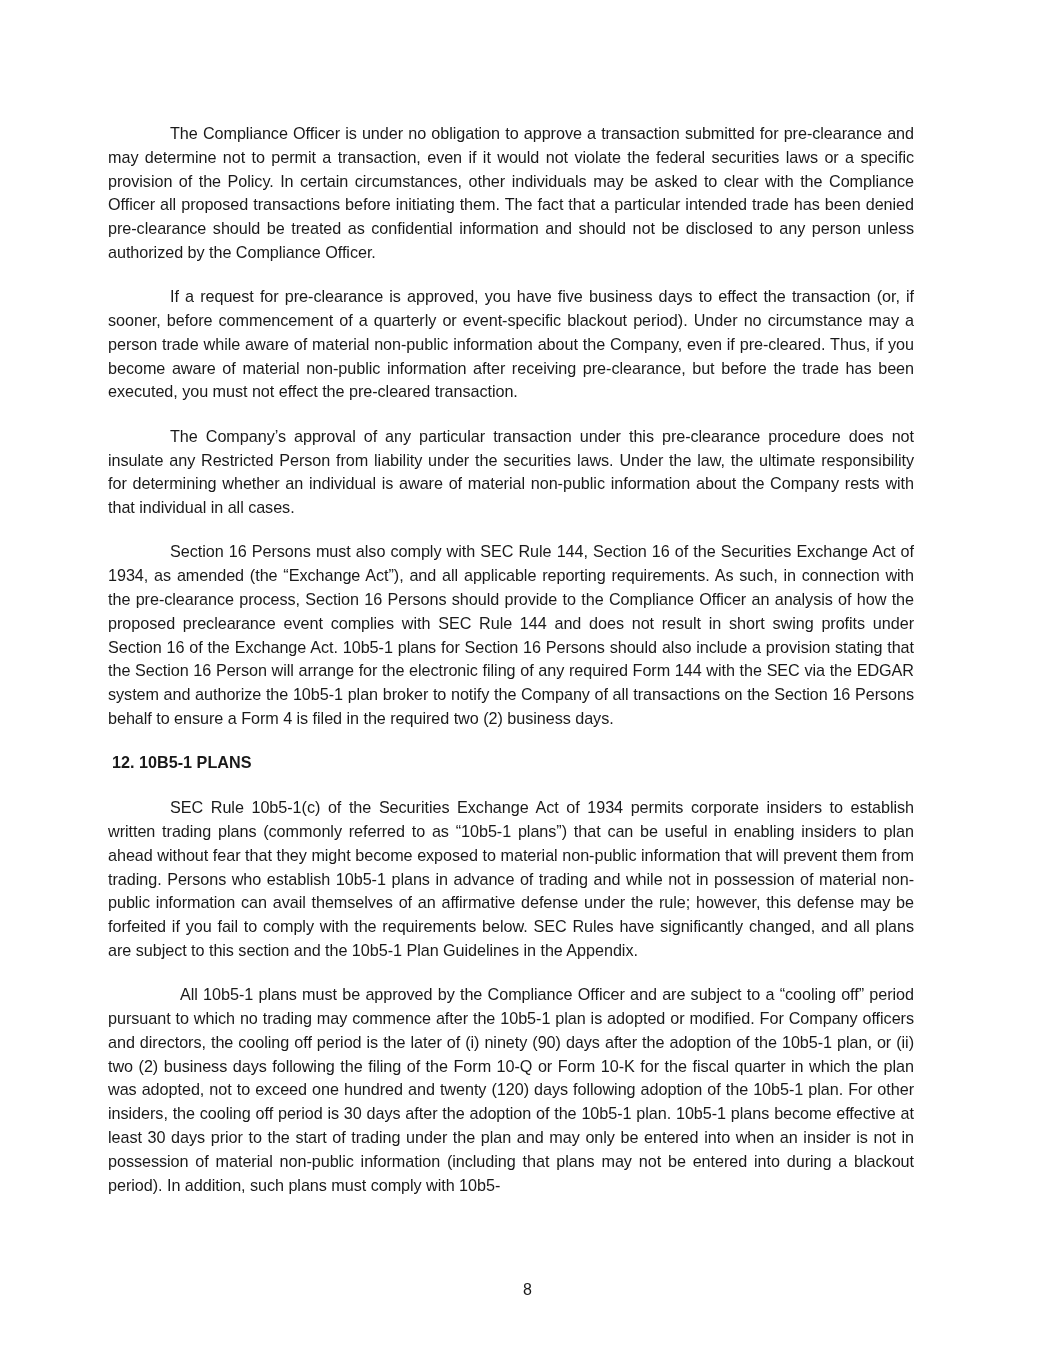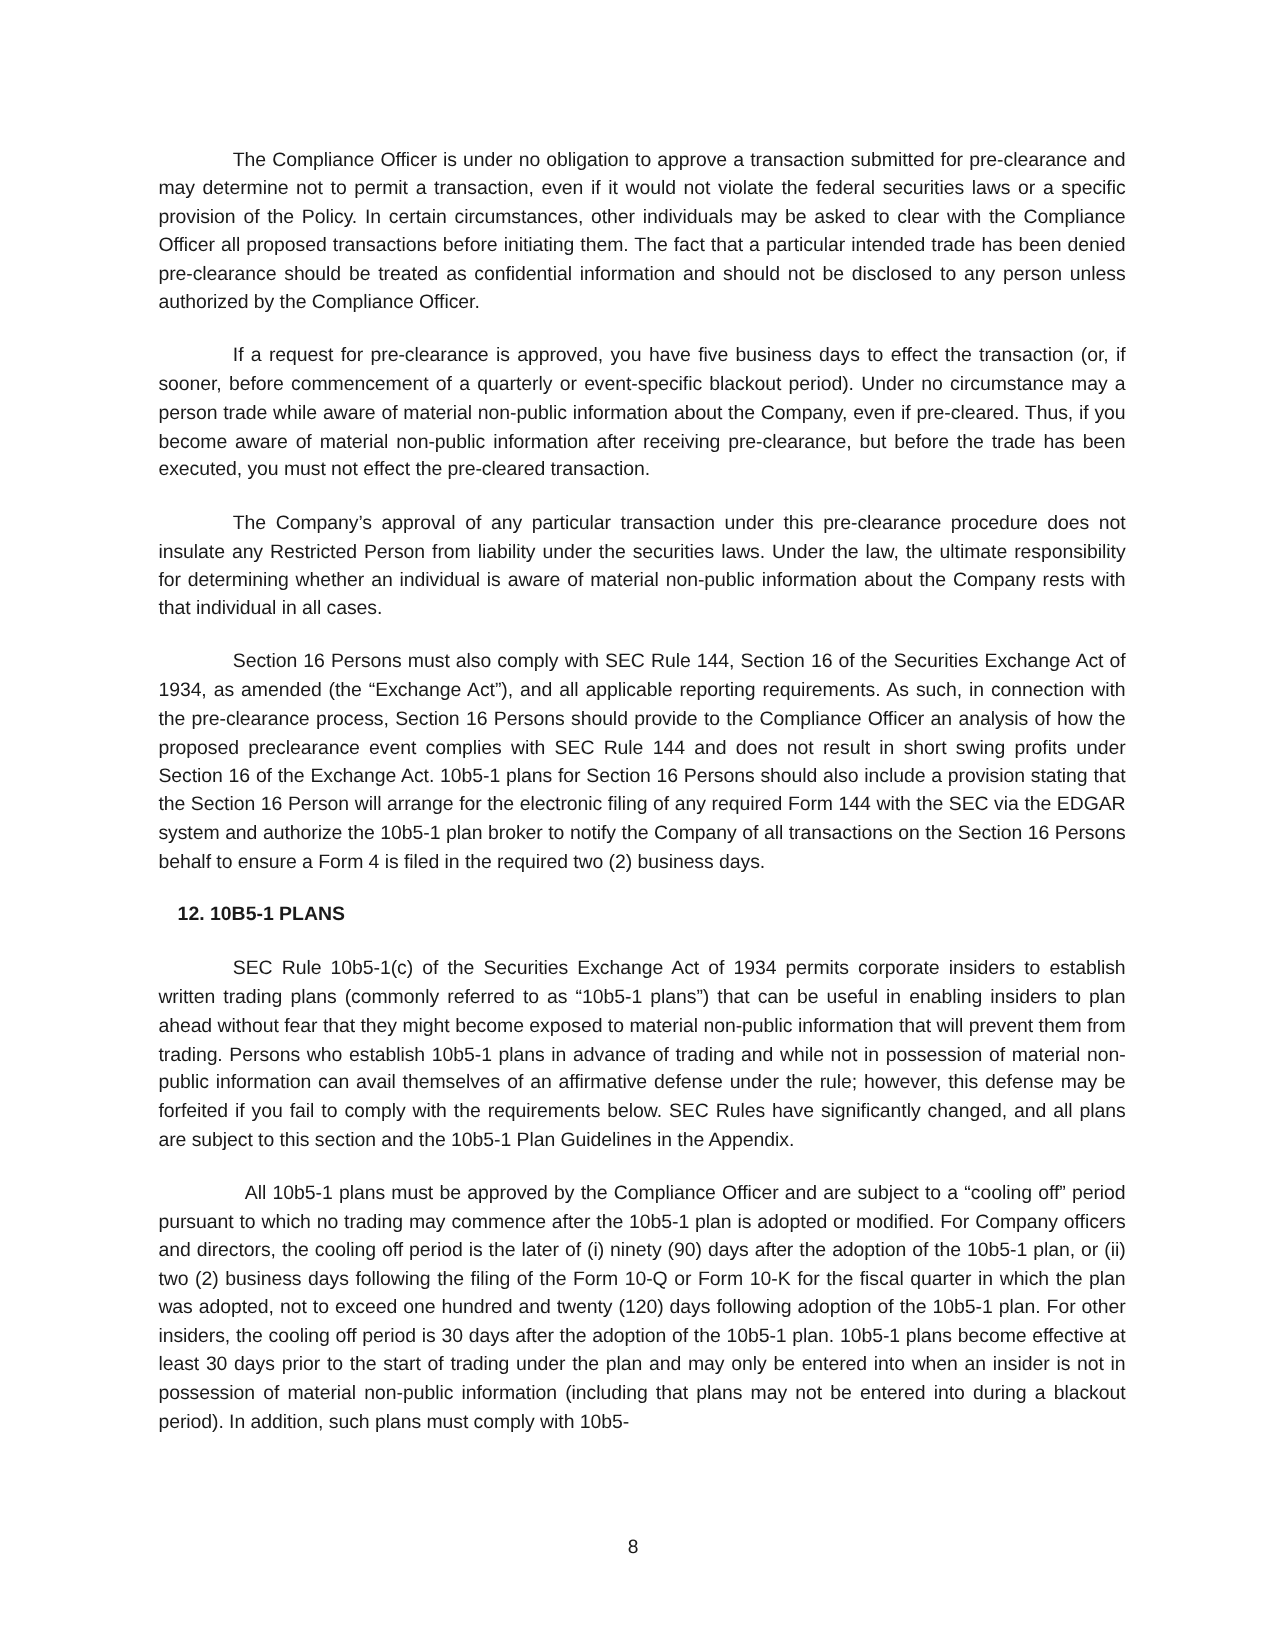--- a/index.html
+++ b/index.html
@@ -10,21 +10,21 @@
     body {
       width: 1055px;
       height: 1365px;
       position: relative;
       overflow: hidden;
       font-family: "Liberation Sans", sans-serif;
       color: #1a1a1a;
     }
     .page {
       position: absolute;
-      left: 132px;
+      left: 108px;
       top: 122px;
       width: 806px;
     }
     .para {
       font-size: 16.2px;
       line-height: 23.8px;
       text-align: justify;
       margin: 0 0 20.5px 0;
       letter-spacing: -0.05px;
     }
@@ -34,21 +34,21 @@
     }
     .para .indent.wide {
       width: 72px;
     }
     .u {
     }
     .heading {
       font-size: 16.2px;
       font-weight: bold;
       line-height: 23.8px;
-      margin: 0 0 21px 16px;
+      margin: 0 0 21px 4px;
     }
     .page-number {
       position: absolute;
       top: 1280px;
       left: 0;
       width: 1055px;
       text-align: center;
       font-size: 16px;
       line-height: 20px;
     }

